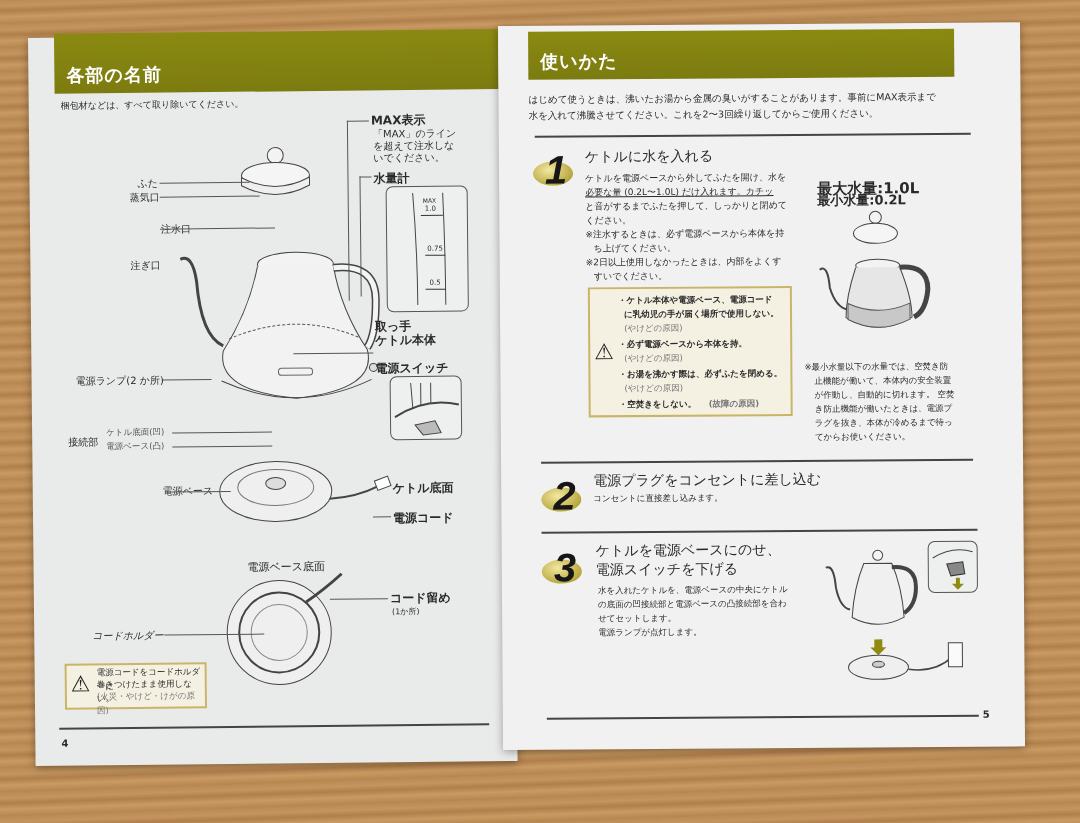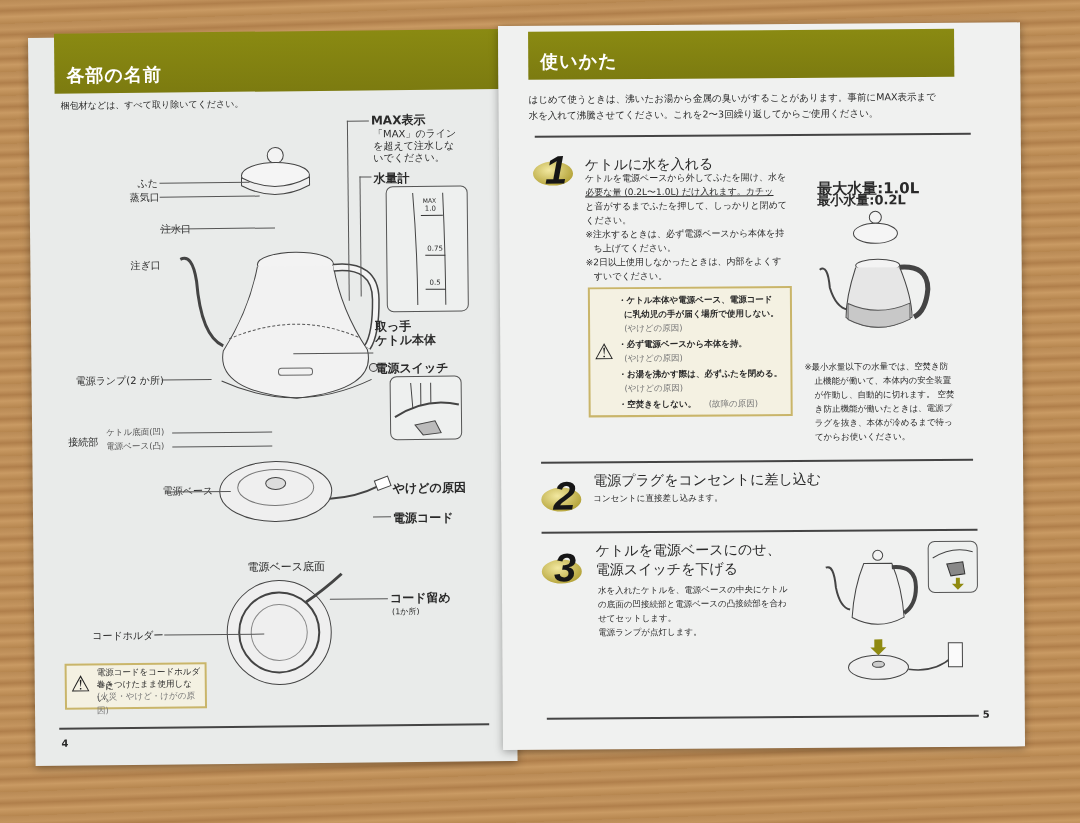--- a/index.html
+++ b/index.html
@@ -133,35 +133,35 @@
 
   <svg style="left:185px;top:418px;" width="200" height="80">
     <ellipse cx="58" cy="38" rx="56" ry="30" fill="#efefef" stroke="#444"></ellipse>
     <ellipse cx="58" cy="34" rx="38" ry="18" fill="none" stroke="#777"></ellipse>
     <ellipse cx="58" cy="30" rx="10" ry="6" fill="#ddd" stroke="#444"></ellipse>
     <path d="M112 46 Q140 44 160 34" fill="none" stroke="#444" stroke-width="2"></path>
     <rect x="158" y="26" width="14" height="10" fill="#fff" stroke="#444" transform="rotate(-20 165 31)"></rect>
   </svg>
   <div class="label" style="left:88px;top:448px;margin-left:42px;">電源ベース</div>
   <div class="leader" style="left:138px;top:455px;width:60px;height:1px;"></div>
-  <div class="label bold" style="left:360px;top:446px;">やけどの原因</div>
+  <div class="label bold" style="left:360px;top:446px;">ケトル底面</div>
   <div class="label bold" style="left:360px;top:476px;">電源コード</div>
   <div class="leader" style="left:340px;top:482px;width:18px;height:1px;"></div>
 
   <div class="label" style="left:214px;top:524px;font-size:11px;">電源ベース底面</div>
   <svg style="left:190px;top:535px;" width="150" height="120">
     <circle cx="55" cy="62" r="52" fill="#efefef" stroke="#444"></circle>
     <circle cx="55" cy="62" r="40" fill="none" stroke="#444" stroke-width="2"></circle>
     <circle cx="55" cy="62" r="28" fill="none" stroke="#888"></circle>
     <path d="M82 32 Q100 20 118 4" fill="none" stroke="#444" stroke-width="3"></path>
   </svg>
   <div class="label bold" style="left:356px;top:556px;">コード留め</div>
   <div class="label" style="left:358px;top:572px;font-size:8px;">(1か所)</div>
   <div class="leader" style="left:296px;top:564px;width:58px;height:1px;"></div>
-  <div class="label" style="left:58px;top:592px;">コードホルダー</div>
+  <div class="label" style="left:58px;top:592px;font-style:italic;">コードホルダー</div>
   <div class="leader" style="left:130px;top:598px;width:100px;height:1px;"></div>
 
   <div class="warn" style="left:30px;top:626px;width:138px;height:42px;">
     <span class="tri" style="left:4px;top:8px;">⚠</span>
     <div class="txt" style="left:30px;top:0px;">電源コードをコードホルダーに</div>
     <div class="txt" style="left:30px;top:12px;">巻きつけたまま使用しない。</div>
     <div class="txt muted" style="left:30px;top:24px;">(火災・やけど・けがの原因)</div>
   </div>
 
   <div class="rule" style="left:24px;top:690px;width:430px;"></div>
@@ -173,21 +173,21 @@
     <span class="title">使いかた</span>
   </div>
   <div class="label" style="left:30px;top:68px;font-size:9.5px;">はじめて使うときは、沸いたお湯から金属の臭いがすることがあります。事前にMAX表示まで</div>
   <div class="label" style="left:30px;top:84px;font-size:9.5px;">水を入れて沸騰させてください。これを2〜3回繰り返してからご使用ください。</div>
   <div class="rule" style="left:36px;top:110px;width:436px;"></div>
 
   <div class="badge" style="left:34px;top:124px;">
     <div class="oval"></div>
     <div class="num">1</div>
   </div>
-  <div class="step-title" style="left:86px;top:130px;">ケトルに水を入れる</div>
+  <div class="step-title" style="left:86px;top:122px;">ケトルに水を入れる</div>
   <div class="step-body" style="left:86px;top:146px;">
     <div>ケトルを電源ベースから外してふたを開け、水を</div>
     <div style="text-decoration:underline;">必要な量 (0.2L〜1.0L) だけ入れます。カチッ</div>
     <div>と音がするまでふたを押して、しっかりと閉めて</div>
     <div>ください。</div>
     <div>※注水するときは、必ず電源ベースから本体を持</div>
     <div style="padding-left:8px;">  ち上げてください。</div>
     <div>※2日以上使用しなかったときは、内部をよくす</div>
     <div style="padding-left:8px;">  すいでください。</div>
   </div>
@@ -195,21 +195,21 @@
   <div class="warn" style="left:88px;top:262px;width:200px;height:126px;">
     <span class="tri" style="left:4px;top:52px;">⚠</span>
     <div class="txt" style="left:28px;top:4px;font-weight:bold;">・ケトル本体や電源ベース、電源コード</div>
     <div class="txt" style="left:34px;top:18px;font-weight:bold;">に乳幼児の手が届く場所で使用しない。</div>
     <div class="txt muted" style="left:34px;top:32px;">(やけどの原因)</div>
     <div class="txt" style="left:28px;top:48px;font-weight:bold;">・必ず電源ベースから本体を持。</div>
     <div class="txt muted" style="left:34px;top:62px;">(やけどの原因)</div>
     <div class="txt" style="left:28px;top:78px;font-weight:bold;">・お湯を沸かす際は、必ずふたを閉める。</div>
     <div class="txt muted" style="left:34px;top:92px;">(やけどの原因)</div>
     <div class="txt" style="left:28px;top:108px;font-weight:bold;">・空焚きをしない。</div>
-    <div class="txt muted" style="left:118px;top:108px;">(故障の原因)</div>
+    <div class="txt muted" style="left:118px;top:108px;font-weight:bold;">(故障の原因)</div>
   </div>
 
   <div class="label" style="left:318px;top:156px;font-size:15px;font-weight:bold;">最大水量:1.0L</div>
   <div class="label" style="left:318px;top:168px;font-size:13px;font-weight:bold;">最小水量:0.2L</div>
 
 
   <svg style="left:316px;top:184px;" width="130" height="140">
     <circle cx="60" cy="10" r="6" fill="#f3f3f3" stroke="#444"></circle>
     <ellipse cx="60" cy="26" rx="22" ry="10" fill="#f5f5f5" stroke="#444"></ellipse>
     <path d="M4 62 Q12 56 14 80 Q20 100 32 102" fill="none" stroke="#444" stroke-width="2"></path>

